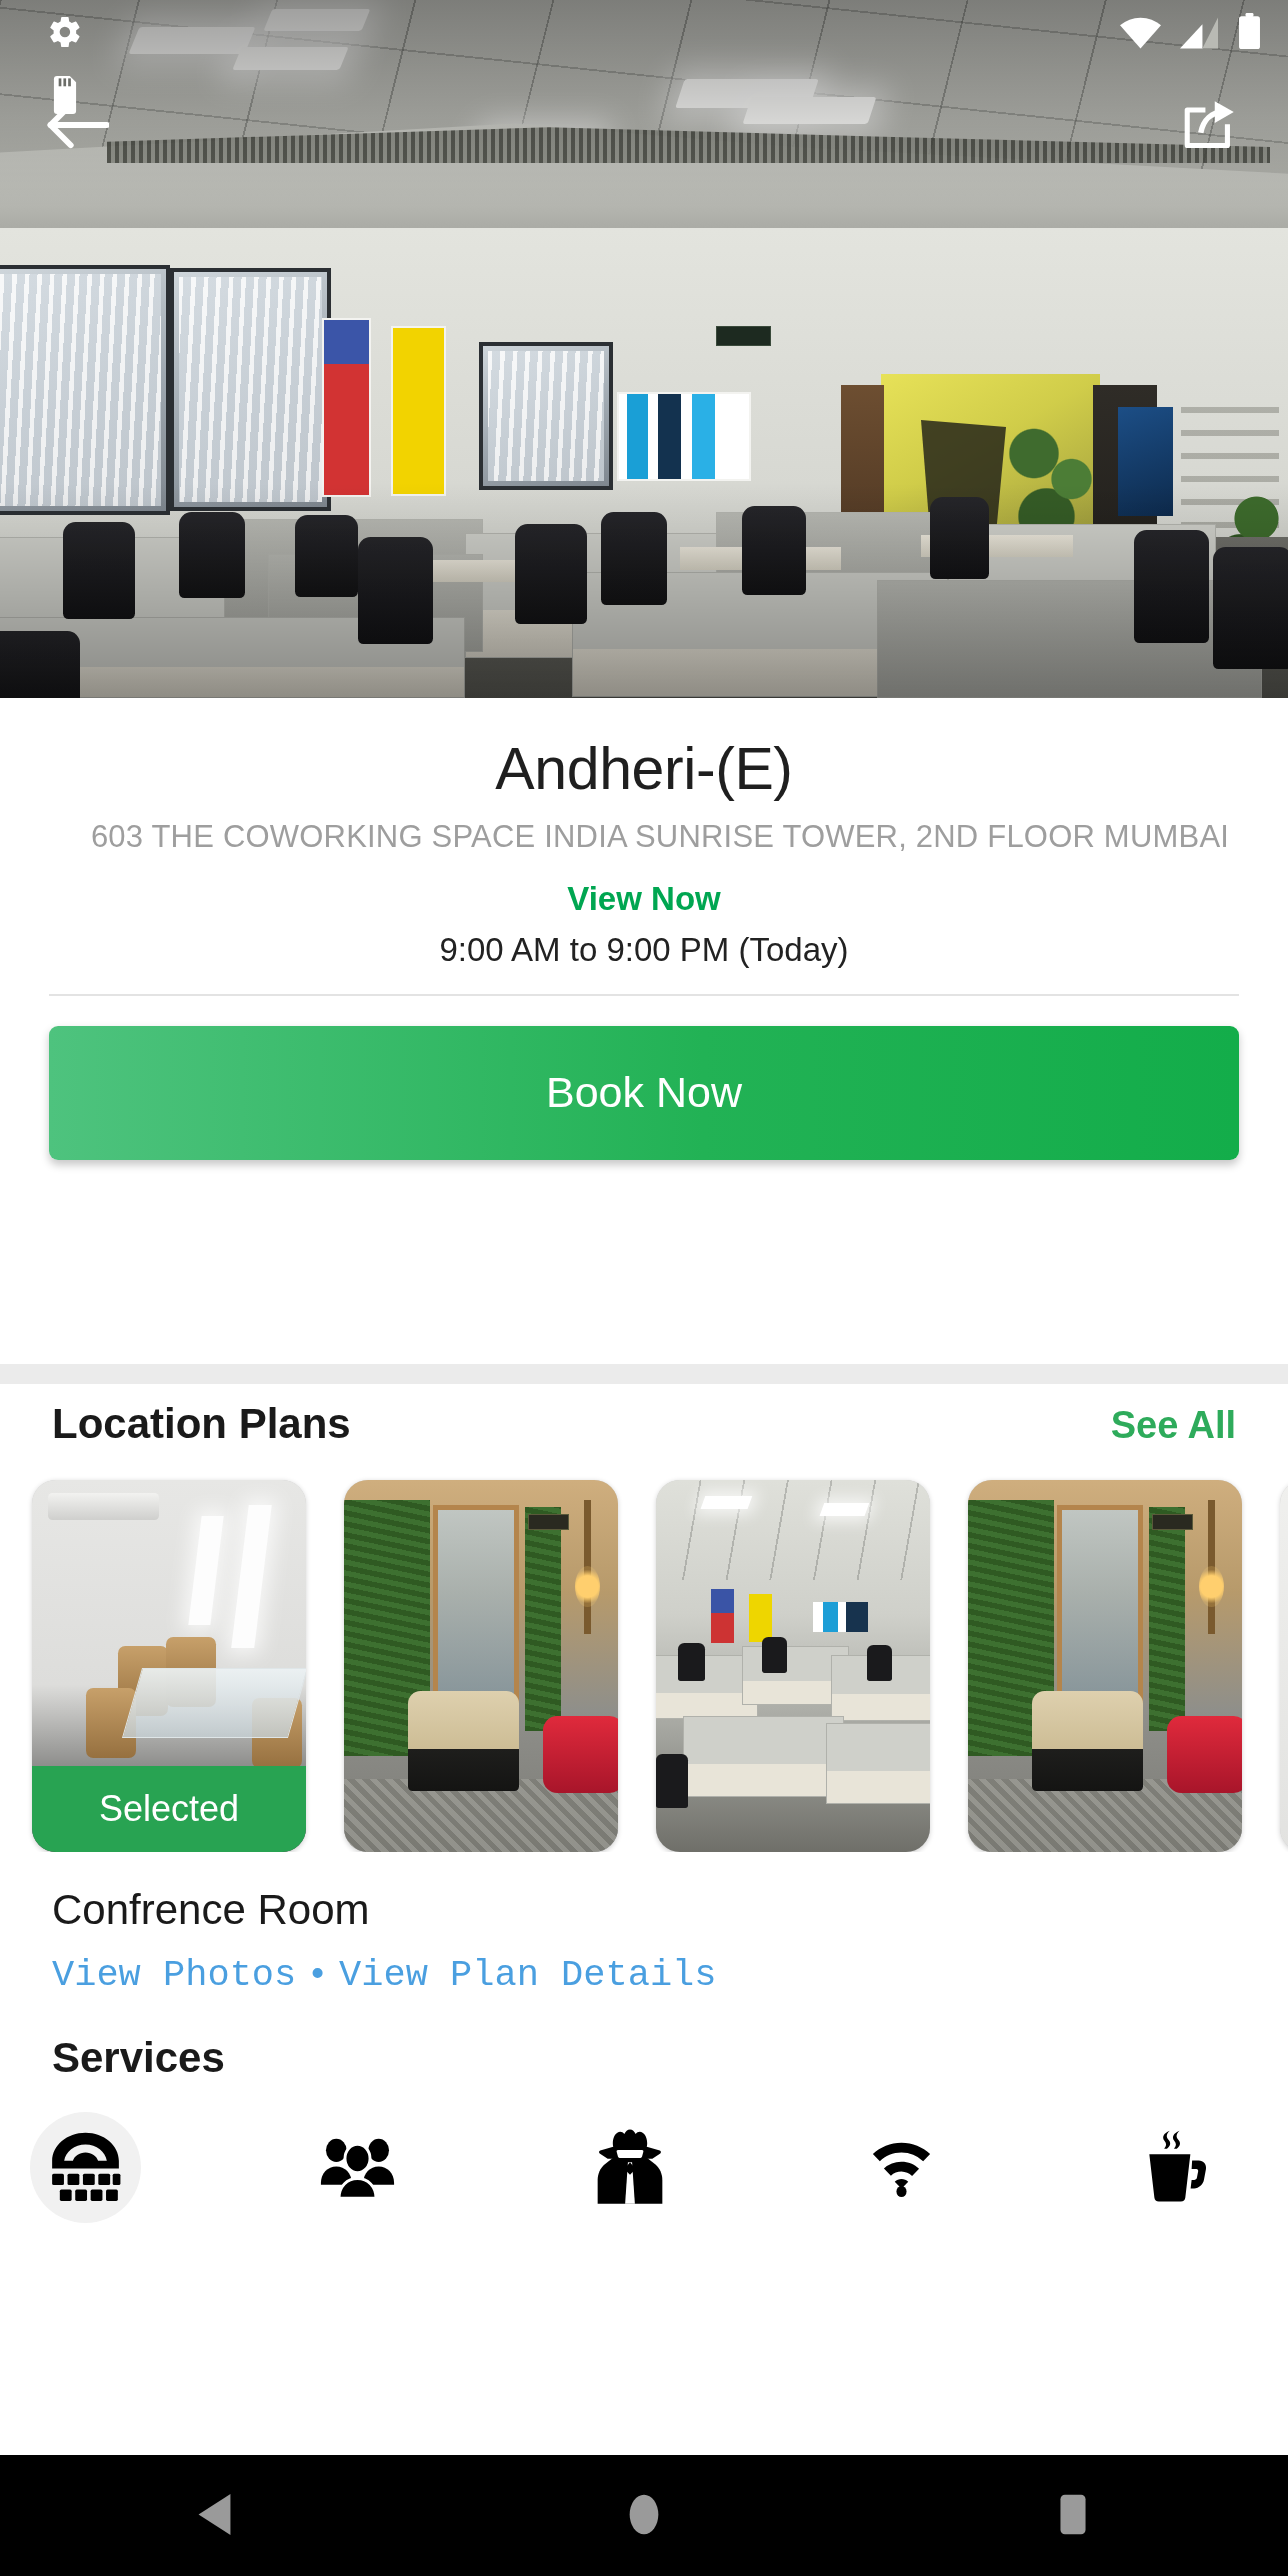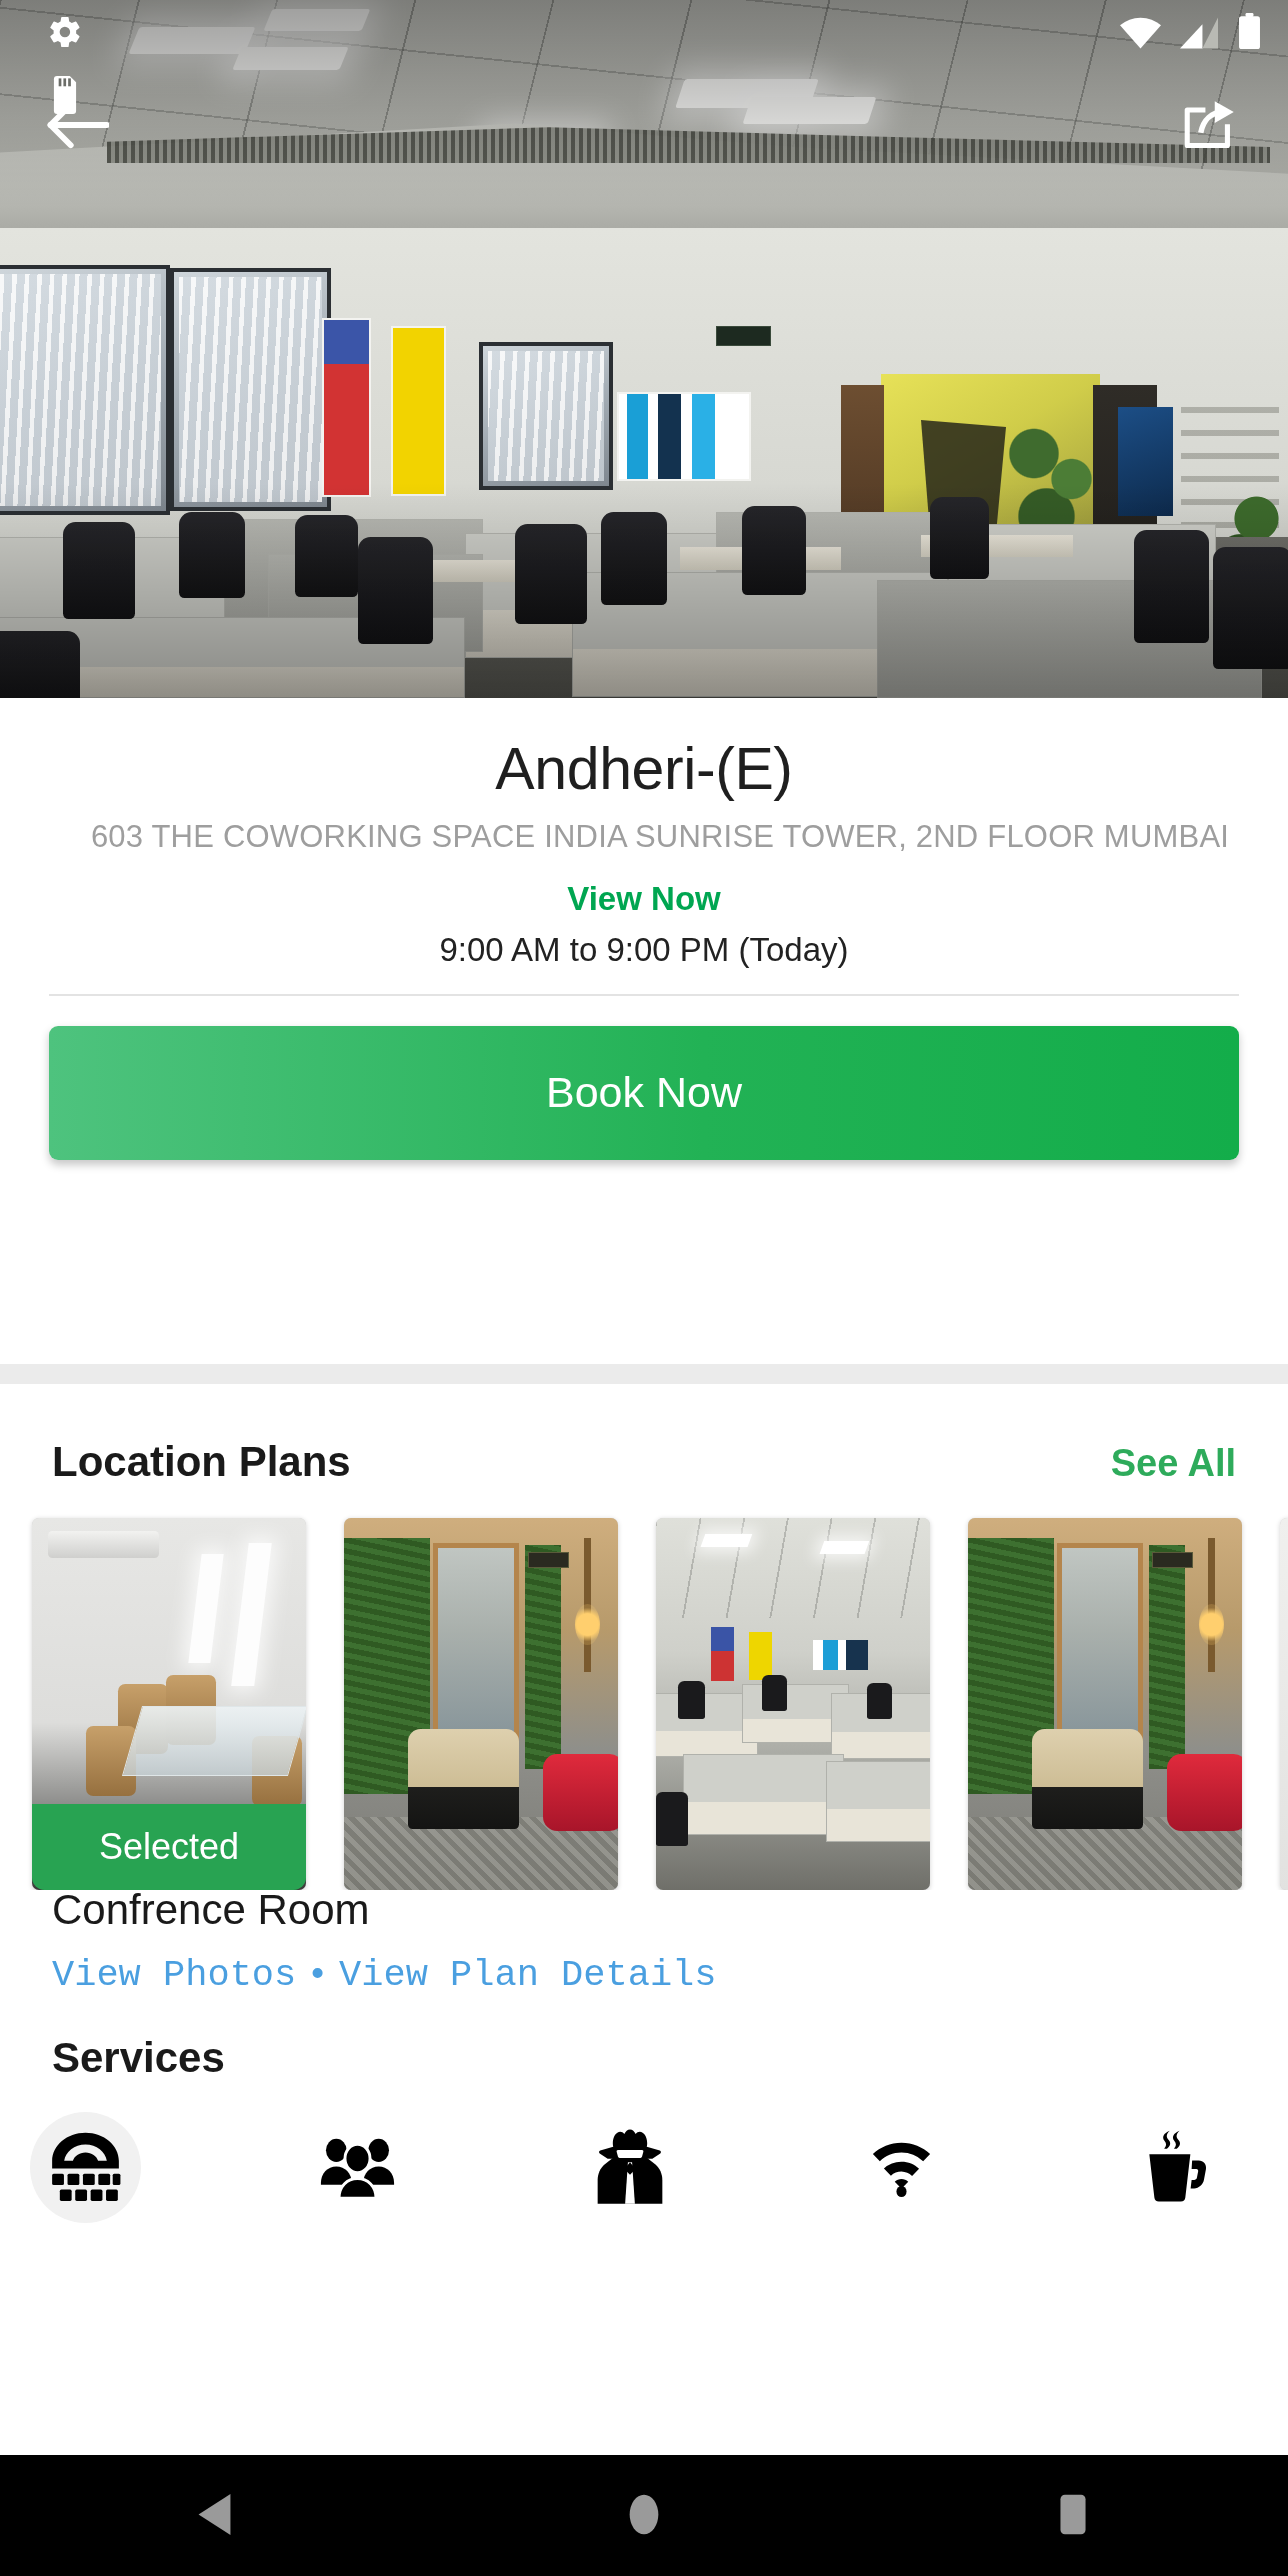--- a/index.html
+++ b/index.html
@@ -253,36 +253,36 @@
     font-family: "Liberation Sans", sans-serif;
     box-shadow: 0 4.5px 9px rgba(0,0,0,.22);
     cursor: pointer;
   }
 
   .band { width: 1288px; height: 19.7px; background: #ebebeb; }
 
   
   .section-head {
     display: flex; align-items: baseline;
-    padding: 54px 52px 0 52px;
+    padding: 16px 52px 0 52px;
   }
   .section-title { font-size: 42px; font-weight: 700; color: #1a1a1a; }
   .see-all {
     margin-left: auto; font-size: 38px; font-weight: 700; color: #2eab5b;
     cursor: pointer;
   }
 
   .thumb-row {
     display: flex; gap: 38px;
     padding: 32px 0 0 32px;
     overflow: hidden;
   }
   .thumb {
     position: relative; flex: 0 0 auto;
-    width: 274px; height: 372px; border-radius: 7px;
+    width: 274px; height: 372px; border-radius: 24px;
     overflow: hidden; background: #cfcfcf;
     box-shadow: 0 1.8px 5.4px rgba(0,0,0,.18);
     cursor: pointer;
     text-align: center;
   }
   .thumb .sel-badge {
     position: absolute; left: 0; right: 0; bottom: 0; height: 86px;
     background: #28a352; color: #fff;
     display: flex; align-items: center; justify-content: center;
     font-size: 36px; border-radius: 0 0 12.5px 12.5px;

